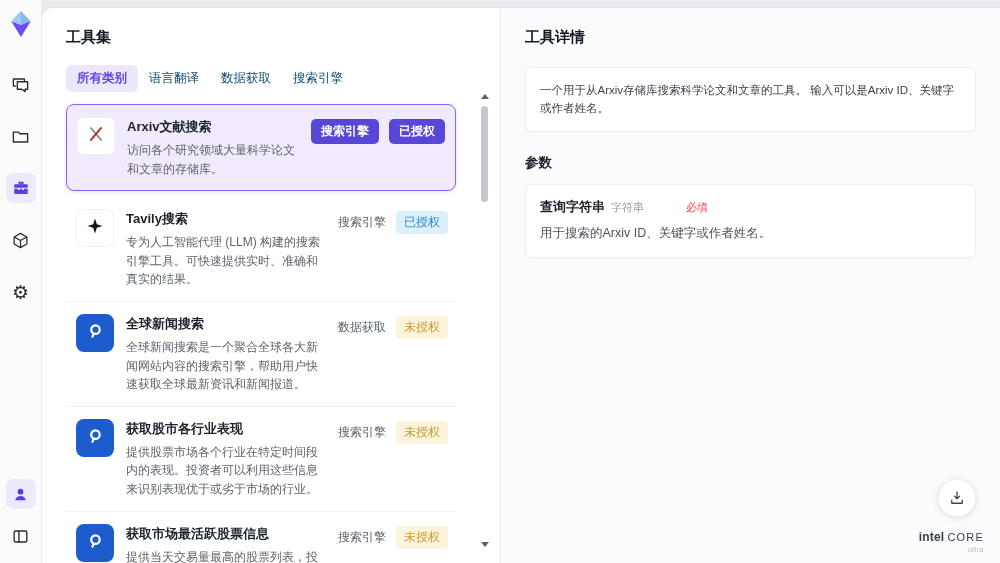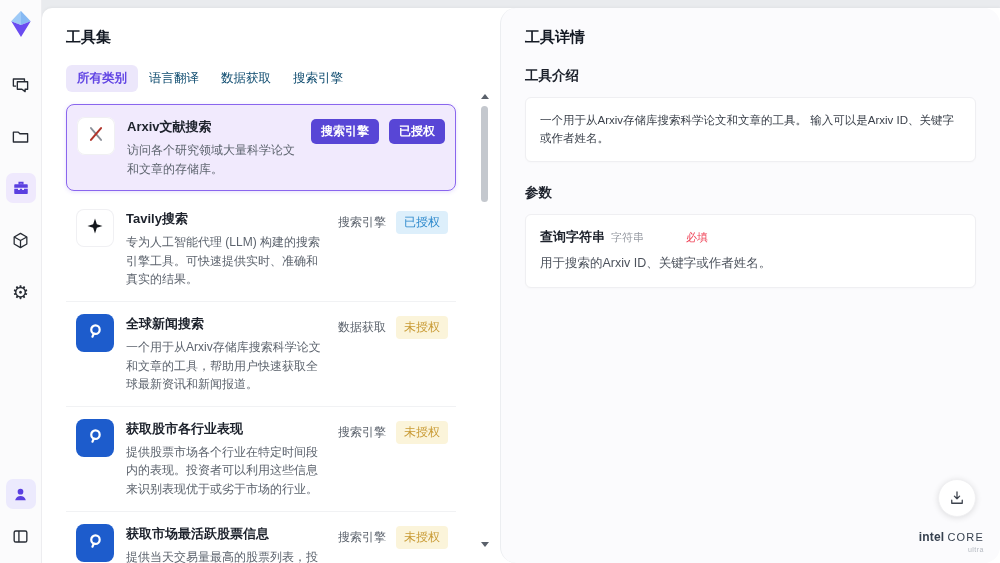--- a/index.html
+++ b/index.html
@@ -50,21 +50,21 @@
 
   
   .sbar{position:absolute;right:11px;top:86px;bottom:16px;width:8px;}
   .sbar-thumb{position:absolute;left:0;top:12px;width:7px;height:96px;background:#c4c8ce;border-radius:4px;cursor:pointer;}
   .sbar-up,.sbar-down{position:absolute;left:0;width:0;height:0;border-left:4px solid transparent;
     border-right:4px solid transparent;cursor:pointer;}
   .sbar-up{top:0;border-bottom:5px solid #5a616b;}
   .sbar-down{bottom:0;border-top:5px solid #5a616b;}
 
   
-  .detail-panel{flex:1;border-left:1px solid #eceef1;background:#fbfbfd;padding:16px 24px;position:relative;border-radius:16px;}
+  .detail-panel{flex:1;border-left:1px solid #eceef1;background:#fbfbfd;padding:16px 24px;position:relative;}
   .detail-title{font-size:15px;font-weight:bold;color:#141a24;margin:4px 0 20px;}
   .section-heading{font-size:13.5px;font-weight:bold;color:#1c212b;margin:0 0 12px;}
   .info-box{background:#fff;border:1px solid #efeff2;border-radius:6px;padding:13px 14px;
     font-size:11.5px;color:#3a404a;line-height:1.6;margin-bottom:22px;box-shadow:0 1px 2px rgba(0,0,0,.02);}
   .param-box{background:#fff;border:1px solid #efeff2;border-radius:6px;padding:13px 14px 15px;
     box-shadow:0 1px 2px rgba(0,0,0,.02);}
   .param-head{display:flex;align-items:baseline;gap:6px;}
   .param-name{font-size:13px;font-weight:bold;color:#1c212b;}
   .param-type{font-size:11px;color:#9599a1;}
   .param-req{font-size:11px;color:#ef4458;margin-left:36px;}
@@ -192,21 +192,21 @@
       <span class="icv">
         <svg width="22" height="22" viewBox="0 0 24 24" fill="none" stroke="#fff" stroke-width="2.4" stroke-linecap="round">
           <circle cx="12.5" cy="10.5" r="4.6"></circle>
           <path d="M10.8 14.8l-1.6 3.4"></path>
         </svg>
       </span>
 
     </div>
     <div class="tool-main">
       <div class="tool-name">全球新闻搜索</div>
-      <div class="tool-desc">一个用于从Arxiv存储库搜索科学论文和文章的工具，帮助用户快速获取全球最新资讯和新闻报道。</div>
+      <div class="tool-desc">全球新闻搜索是一个聚合全球各大新闻网站内容的搜索引擎，帮助用户快速获取全球最新资讯和新闻报道。</div>
     </div>
     <div class="tool-tags">
       <span class="cat-label">数据获取</span>
       <span class="status unauthorized">未授权</span>
     </div>
   </div>
         <div class="card">
     <div class="tool-icon ic-blue-q">
 
       <span class="icv">
@@ -251,21 +251,20 @@
     <div class="sbar">
       <div class="sbar-up"></div>
       <div class="sbar-thumb"></div>
       <div class="sbar-down"></div>
     </div>
   </section>
 
   <section class="detail-panel">
     <h2 class="detail-title">工具详情</h2>
 
-    <h3 class="section-heading">工具介绍</h3>
     <div class="info-box">
       <span>一个用于从Arxiv存储库搜索科学论文和文章的工具。 输入可以是Arxiv ID、关键字或作者姓名。</span>
     </div>
 
     <h3 class="section-heading">参数</h3>
     <div class="param-box">
       <div class="param-head">
         <span class="param-name">查询字符串</span>
         <span class="param-type">字符串</span>
         <span class="param-req">必填</span>

